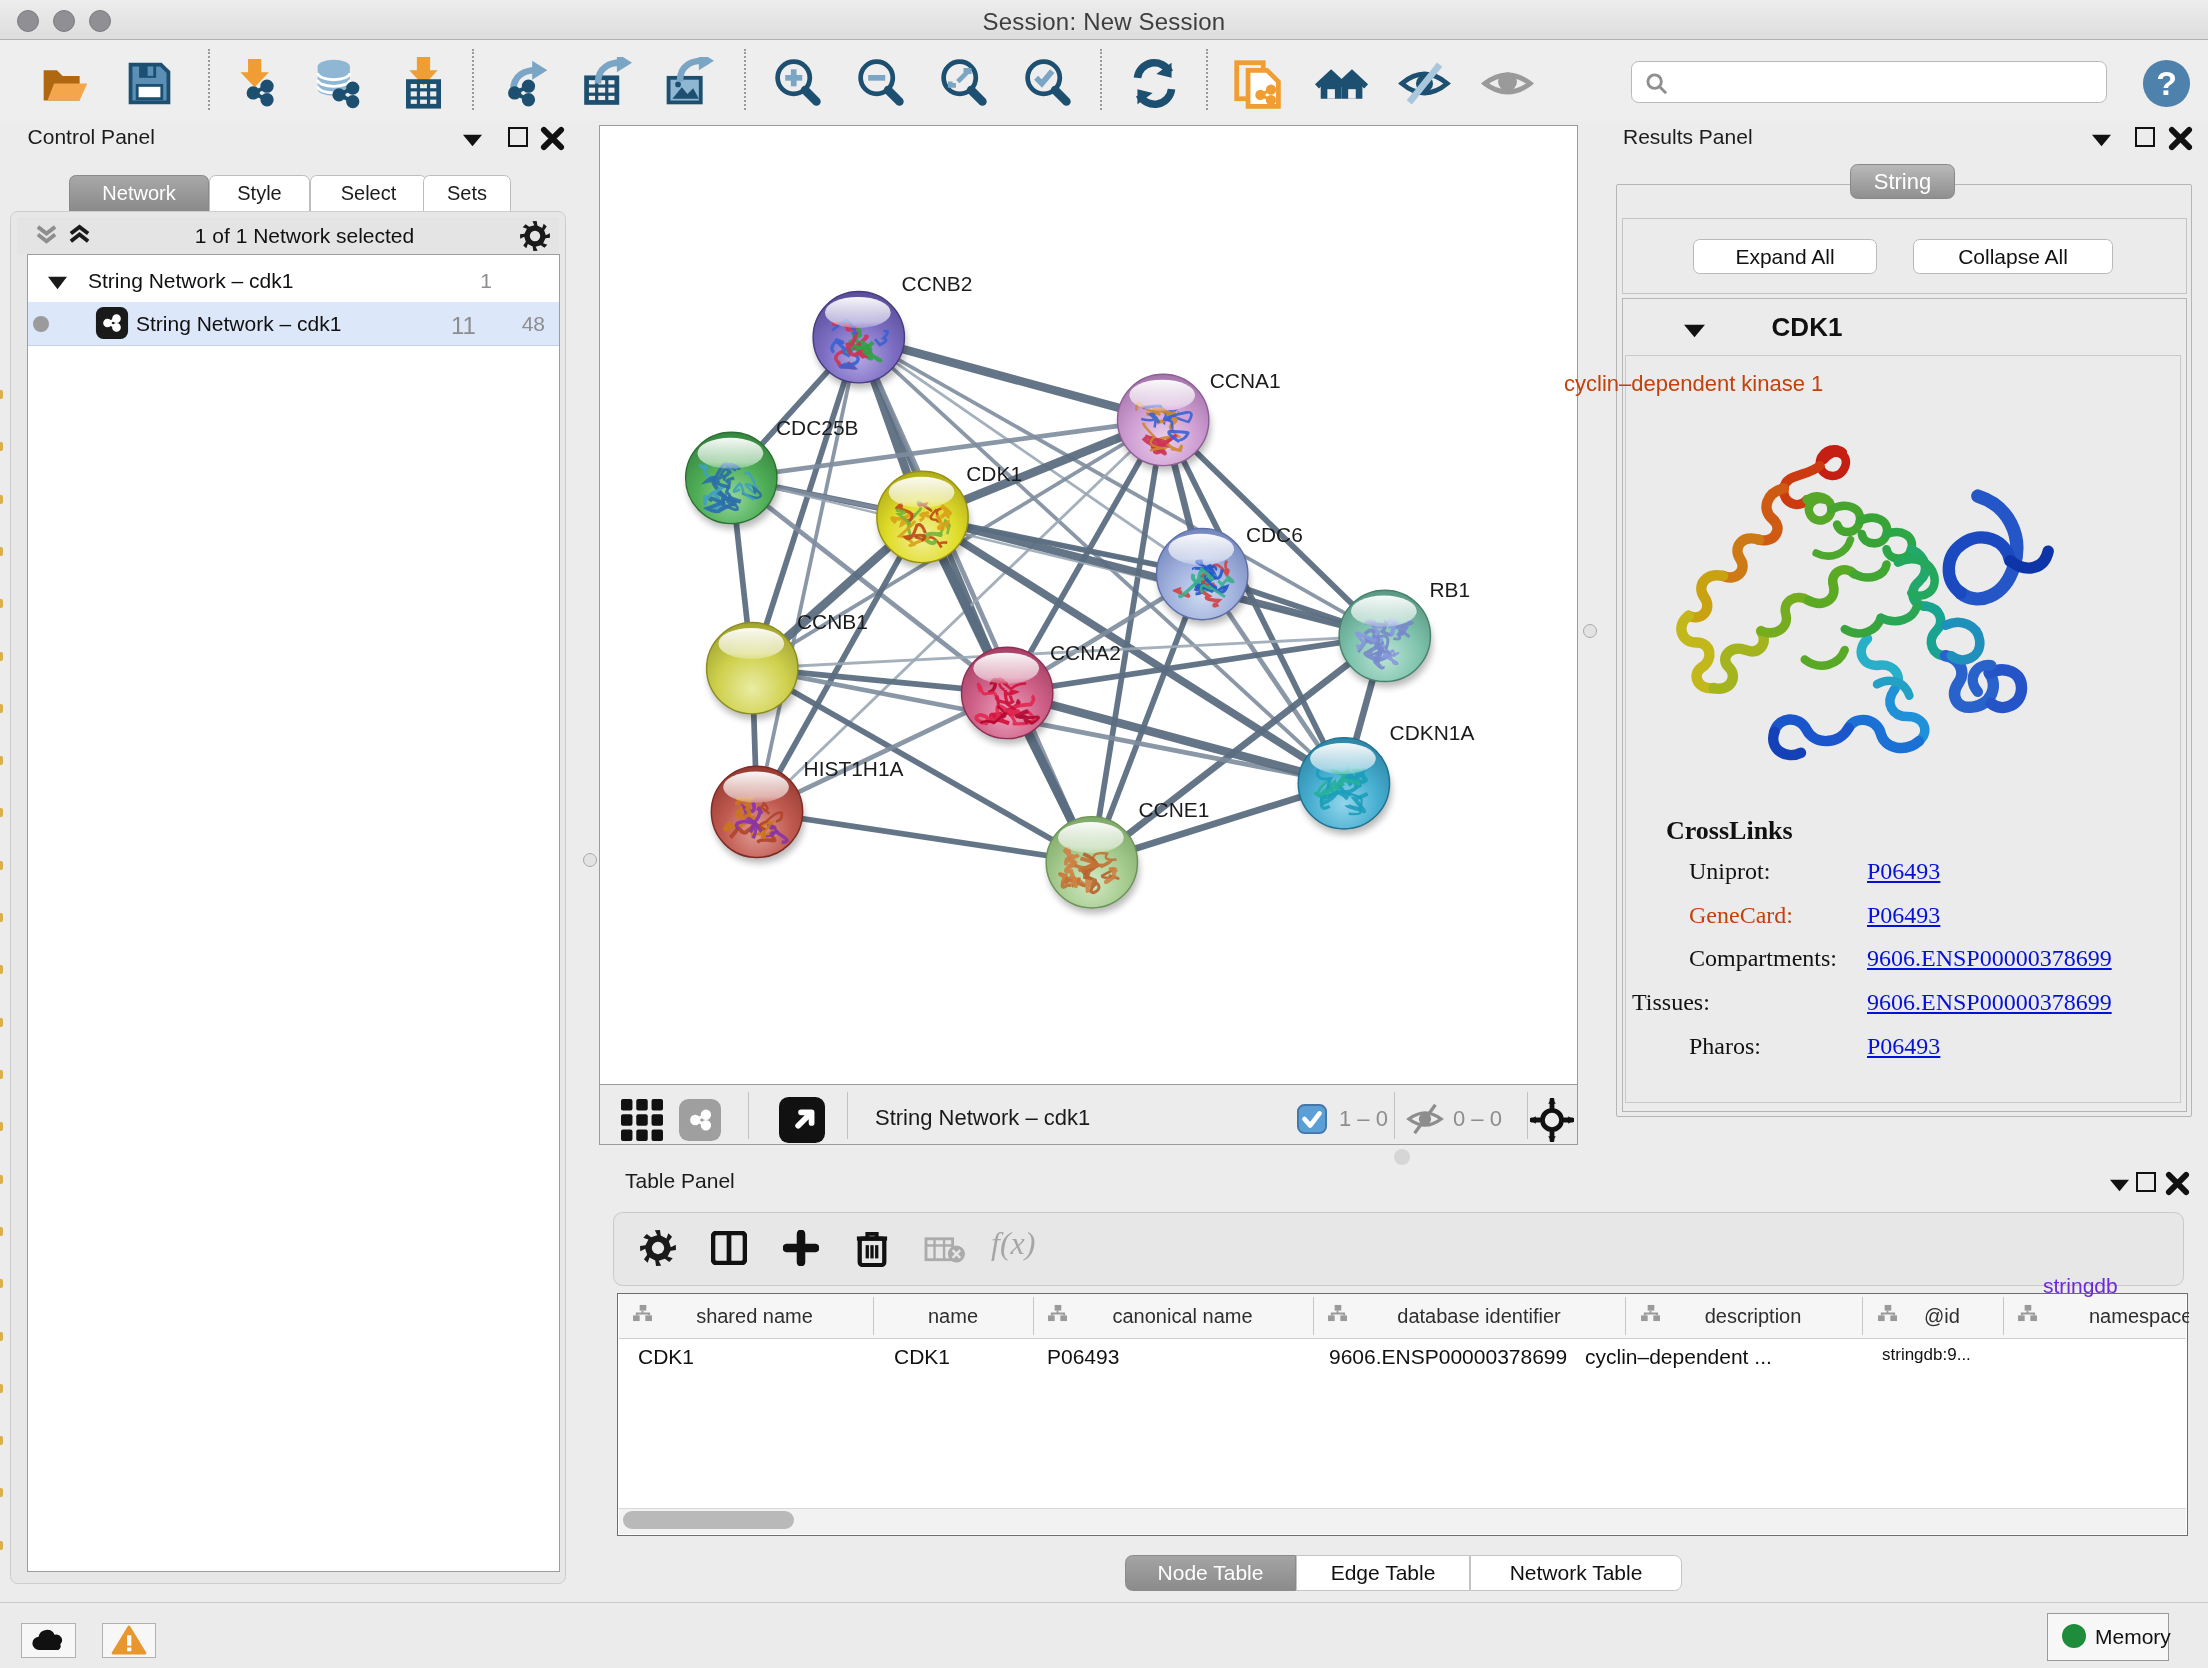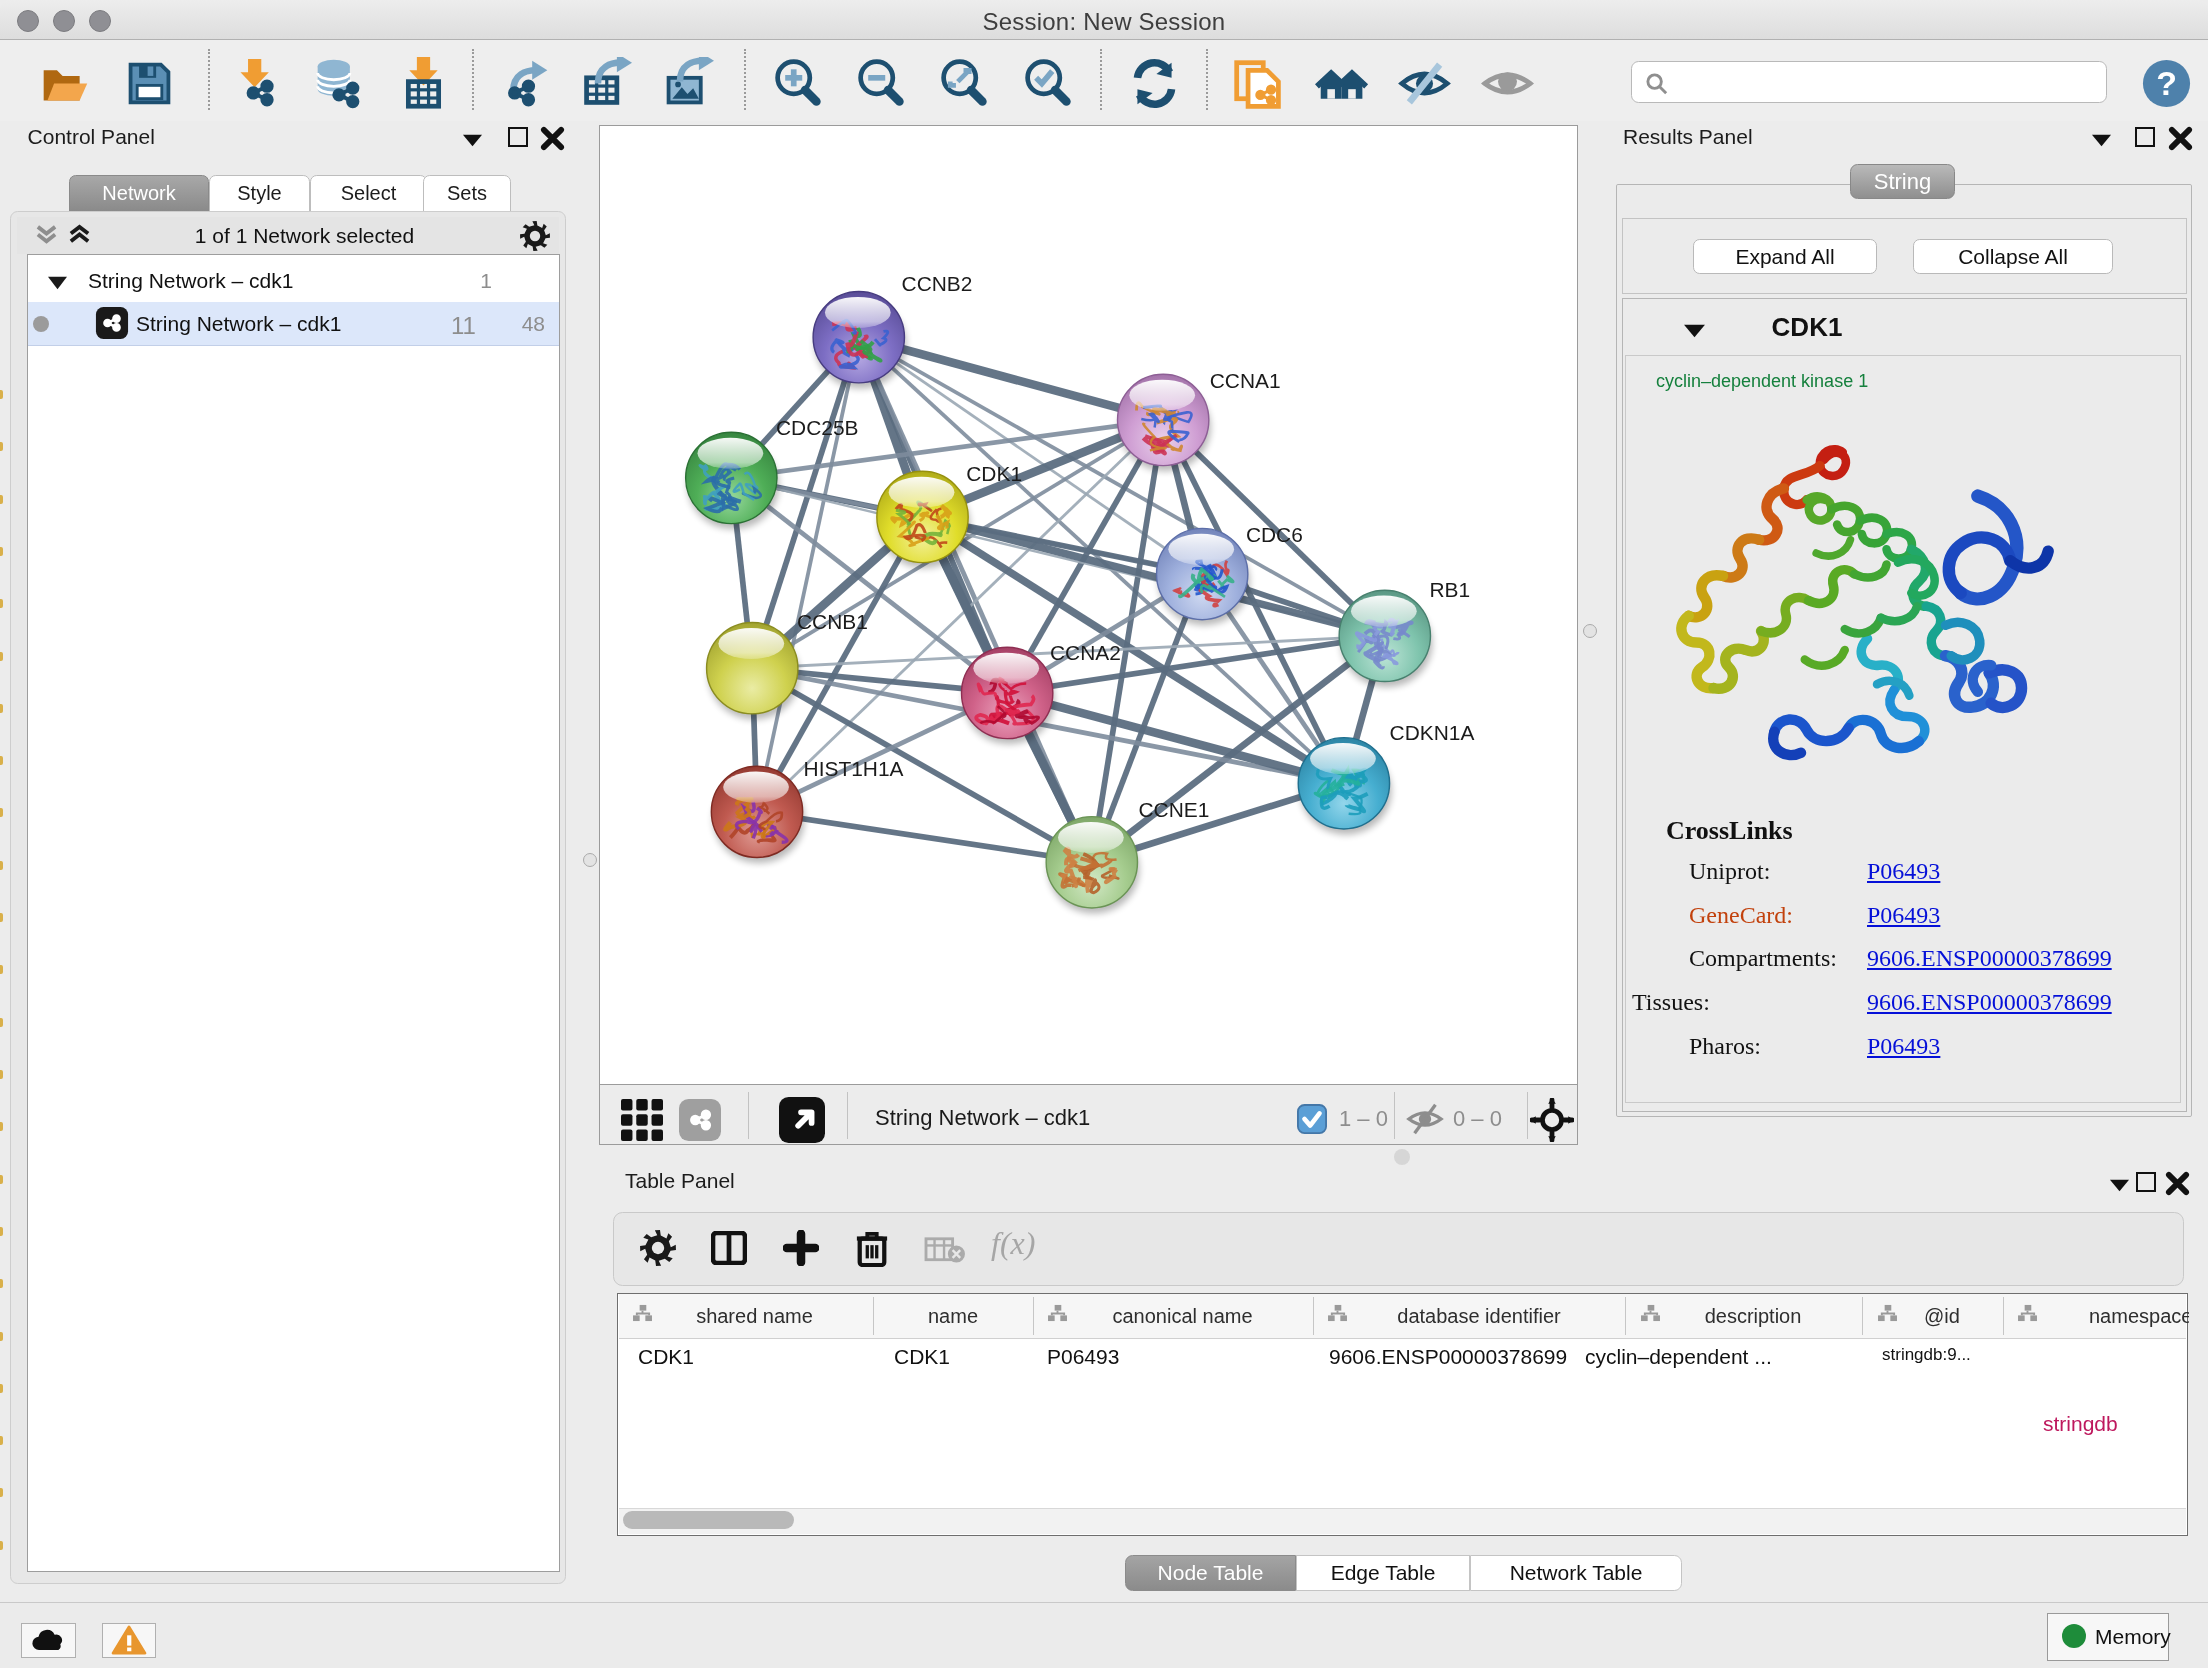--- a/index.html
+++ b/index.html
@@ -605,21 +605,21 @@
 <div class="abs" style="left:1850px;top:164px;width:105px;height:35px;background:linear-gradient(#b9b9b9,#8f8f8f);border:1px solid #888;border-radius:7.6px;color:#fff;font-size:22px;text-align:center;line-height:33px">String</div>
 <div class="abs" style="left:1622px;top:218px;width:565px;height:76px;border:1px solid #c3c3c3"></div>
 <div class="abs" style="left:1693px;top:239px;width:184px;height:35px;background:#fff;border:1px solid #b9b9b9;border-radius:6.7px;font-size:21px;color:#111;text-align:center;line-height:33px">Expand All</div>
 <div class="abs" style="left:1913px;top:239px;width:200px;height:35px;background:#fff;border:1px solid #b9b9b9;border-radius:6.7px;font-size:21px;color:#111;text-align:center;line-height:33px">Collapse All</div>
 <div class="abs" style="left:1622px;top:298px;width:565px;height:814px;border:1px solid #b5b5b5"></div>
 <svg class="abs" style="left:1682px;top:321px" width="25" height="19" viewBox="0 0 26 20">
     <path d="M2 4 L24 4 L13 17 Z" fill="#111"></path>
   </svg>
 <div class="abs" style="left:1750px;top:312px;width:114px;font-size:26px;font-weight:bold;color:#111;text-align:center">CDK1</div>
 <div class="abs" style="left:1625px;top:355px;width:556px;height:748px;border:1px solid #c9c9c9;background:#ebebeb"></div>
-<div class="abs" style="left:1656px;top:371px;font-size:18px;color:#15803d">cyclin–dependent kinase 1</div>
+<div class="abs" style="left:1564px;top:371px;font-size:22px;color:#c2410c">cyclin–dependent kinase 1</div>
 <svg class="abs" style="left:1664px;top:439px" width="447" height="328" viewBox="0 0 470 345">
     <g fill="none" stroke-linecap="round">
       <path d="M168 22 C180 8 196 16 190 30 C184 44 166 40 164 28 C162 14 178 6 188 14" stroke="#c41f12" stroke-width="9"></path>
       <path d="M164 28 C150 40 128 36 126 52 C124 68 142 74 150 64" stroke="#cc3a10" stroke-width="10"></path>
       <path d="M126 52 C108 56 102 74 114 84 C126 94 116 110 100 106" stroke="#cf5a14" stroke-width="11"></path>
       <path d="M100 106 C82 100 72 114 80 126 C88 138 76 150 62 144" stroke="#cd7a16" stroke-width="11"></path>
       <path d="M62 144 C44 140 34 154 42 166 C52 180 38 192 26 186" stroke="#c9a211" stroke-width="11"></path>
       <path d="M26 186 C12 196 18 214 34 214 C50 214 52 232 40 240 C28 248 36 264 52 262" stroke="#c2b81c" stroke-width="11"></path>
       <path d="M52 262 C70 266 78 250 68 240 C58 230 70 216 86 222 C100 228 110 214 102 202" stroke="#a4b41e" stroke-width="11"></path>
       <path d="M150 64 C162 56 176 62 176 74 C176 86 160 90 154 80 C148 70 158 60 170 64" stroke="#57a82a" stroke-width="9"></path>
@@ -750,21 +750,21 @@
     <rect x="14" y="12" width="7" height="6" fill="#9a9a9a"></rect>
     <path d="M11 7 L11 10 M5 12 L5 10 L18 10 L18 12" fill="none" stroke="#9a9a9a" stroke-width="2"></path>
   </svg>
 <div class="abs hdrcell" style="left:2089px;top:1305px;width:100px;white-space:nowrap;overflow:hidden">namespace</div>
 <div class="abs" style="left:638px;top:1345px;font-size:21px;color:#111;white-space:nowrap">CDK1</div>
 <div class="abs" style="left:894px;top:1345px;font-size:21px;color:#111;white-space:nowrap">CDK1</div>
 <div class="abs" style="left:1047px;top:1345px;font-size:21px;color:#111;white-space:nowrap">P06493</div>
 <div class="abs" style="left:1329px;top:1345px;font-size:21px;color:#111;white-space:nowrap">9606.ENSP00000378699</div>
 <div class="abs" style="left:1585px;top:1345px;font-size:21px;color:#111;white-space:nowrap">cyclin–dependent ...</div>
 <div class="abs" style="left:1882px;top:1345px;font-size:17px;color:#111;white-space:nowrap">stringdb:9...</div>
-<div class="abs" style="left:2043px;top:1412px;font-size:21px;color:#be185d;white-space:nowrap">stringdb</div>
+<div class="abs" style="left:2043px;top:1274px;font-size:21px;color:#6d28d9;white-space:nowrap">stringdb</div>
 <div class="abs" style="left:619px;top:1508px;width:1567px;height:26px;background:#f2f2f2;border-top:1px solid #d8d8d8"></div>
 <div class="abs" style="left:623px;top:1511px;width:171px;height:18px;background:#b9b9b9;border-radius:9.5px"></div>
 <div class="abs" style="left:1125px;top:1555px;width:171px;height:36px;background:linear-gradient(#a4a4a4,#8b8b8b);border:1px solid #8b8b8b;border-radius:7.6px 0 0 7.6px;color:#fff;font-size:21px;text-align:center;line-height:34px">Node Table</div>
 <div class="abs" style="left:1296px;top:1555px;width:174px;height:36px;background:#fff;border:1px solid #c4c4c4;color:#111;font-size:21px;text-align:center;line-height:34px">Edge Table</div>
 <div class="abs" style="left:1470px;top:1555px;width:212px;height:36px;background:#fff;border:1px solid #c4c4c4;border-radius:0 7.6px 7.6px 0;color:#111;font-size:21px;text-align:center;line-height:34px">Network Table</div>
 <div class="abs" style="left:0px;top:1602px;width:2208px;height:67px;background:#ebebeb;border-top:1px solid #c9c9c9"></div>
 <div class="abs" style="left:21px;top:1623px;width:55px;height:35px;background:#f7f7f7;border:1.9px solid #b0b0b0"></div>
 <svg class="abs" style="left:30px;top:1629px" width="36" height="23" viewBox="0 0 38 24">
     <path d="M10 22 a7 7 0 0 1 -1 -14 a9 9 0 0 1 17 -2 a6 6 0 0 1 6 10 a5 5 0 0 1 -2 6 Z" fill="#111"></path>
   </svg>

